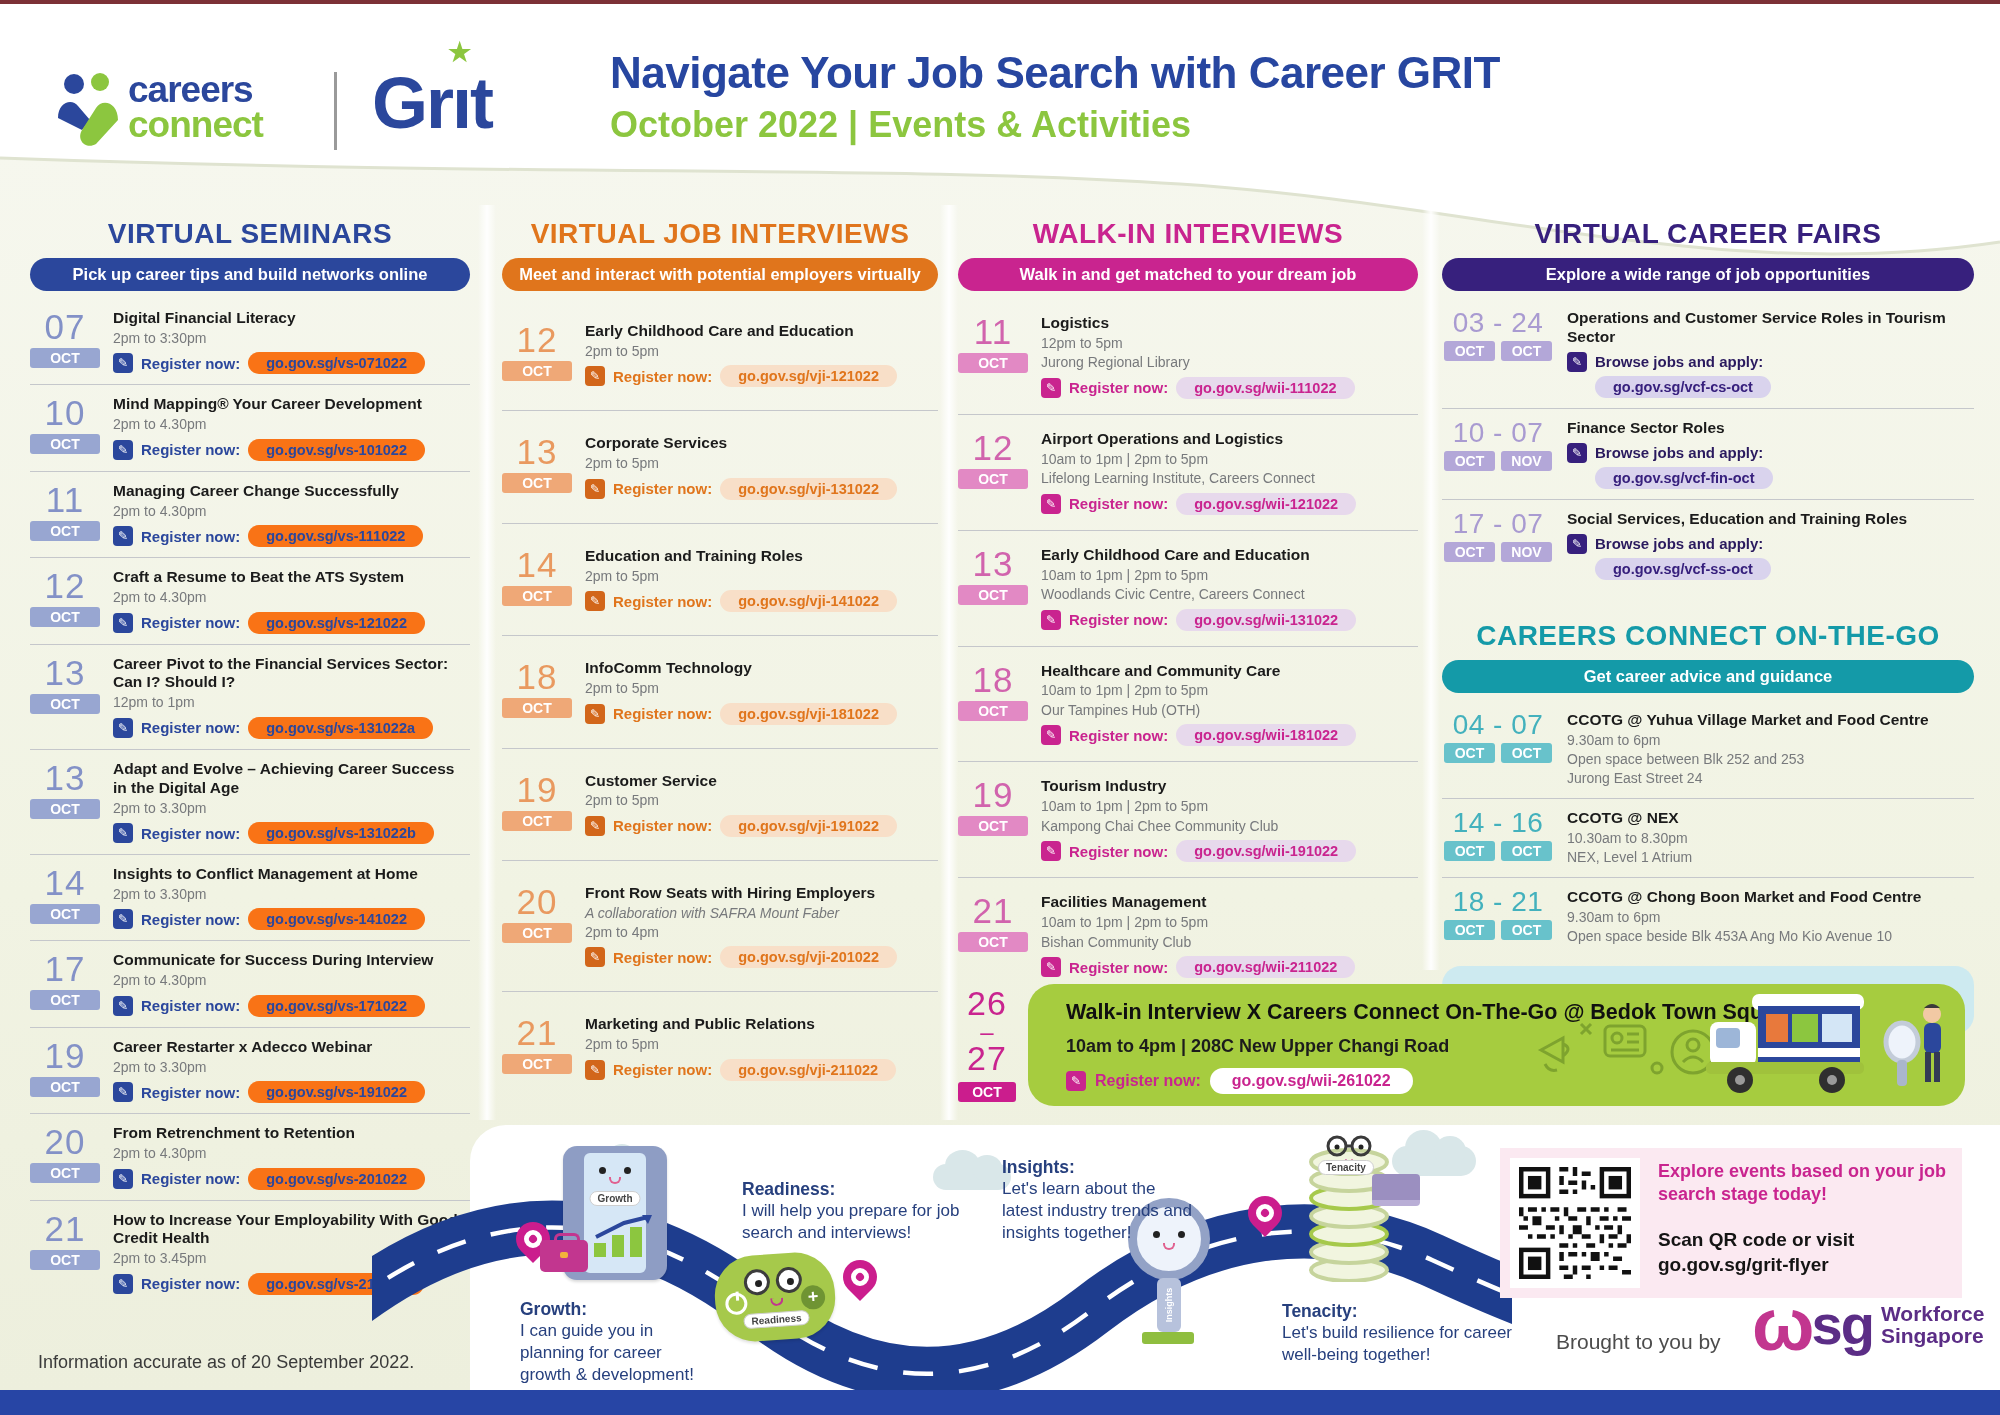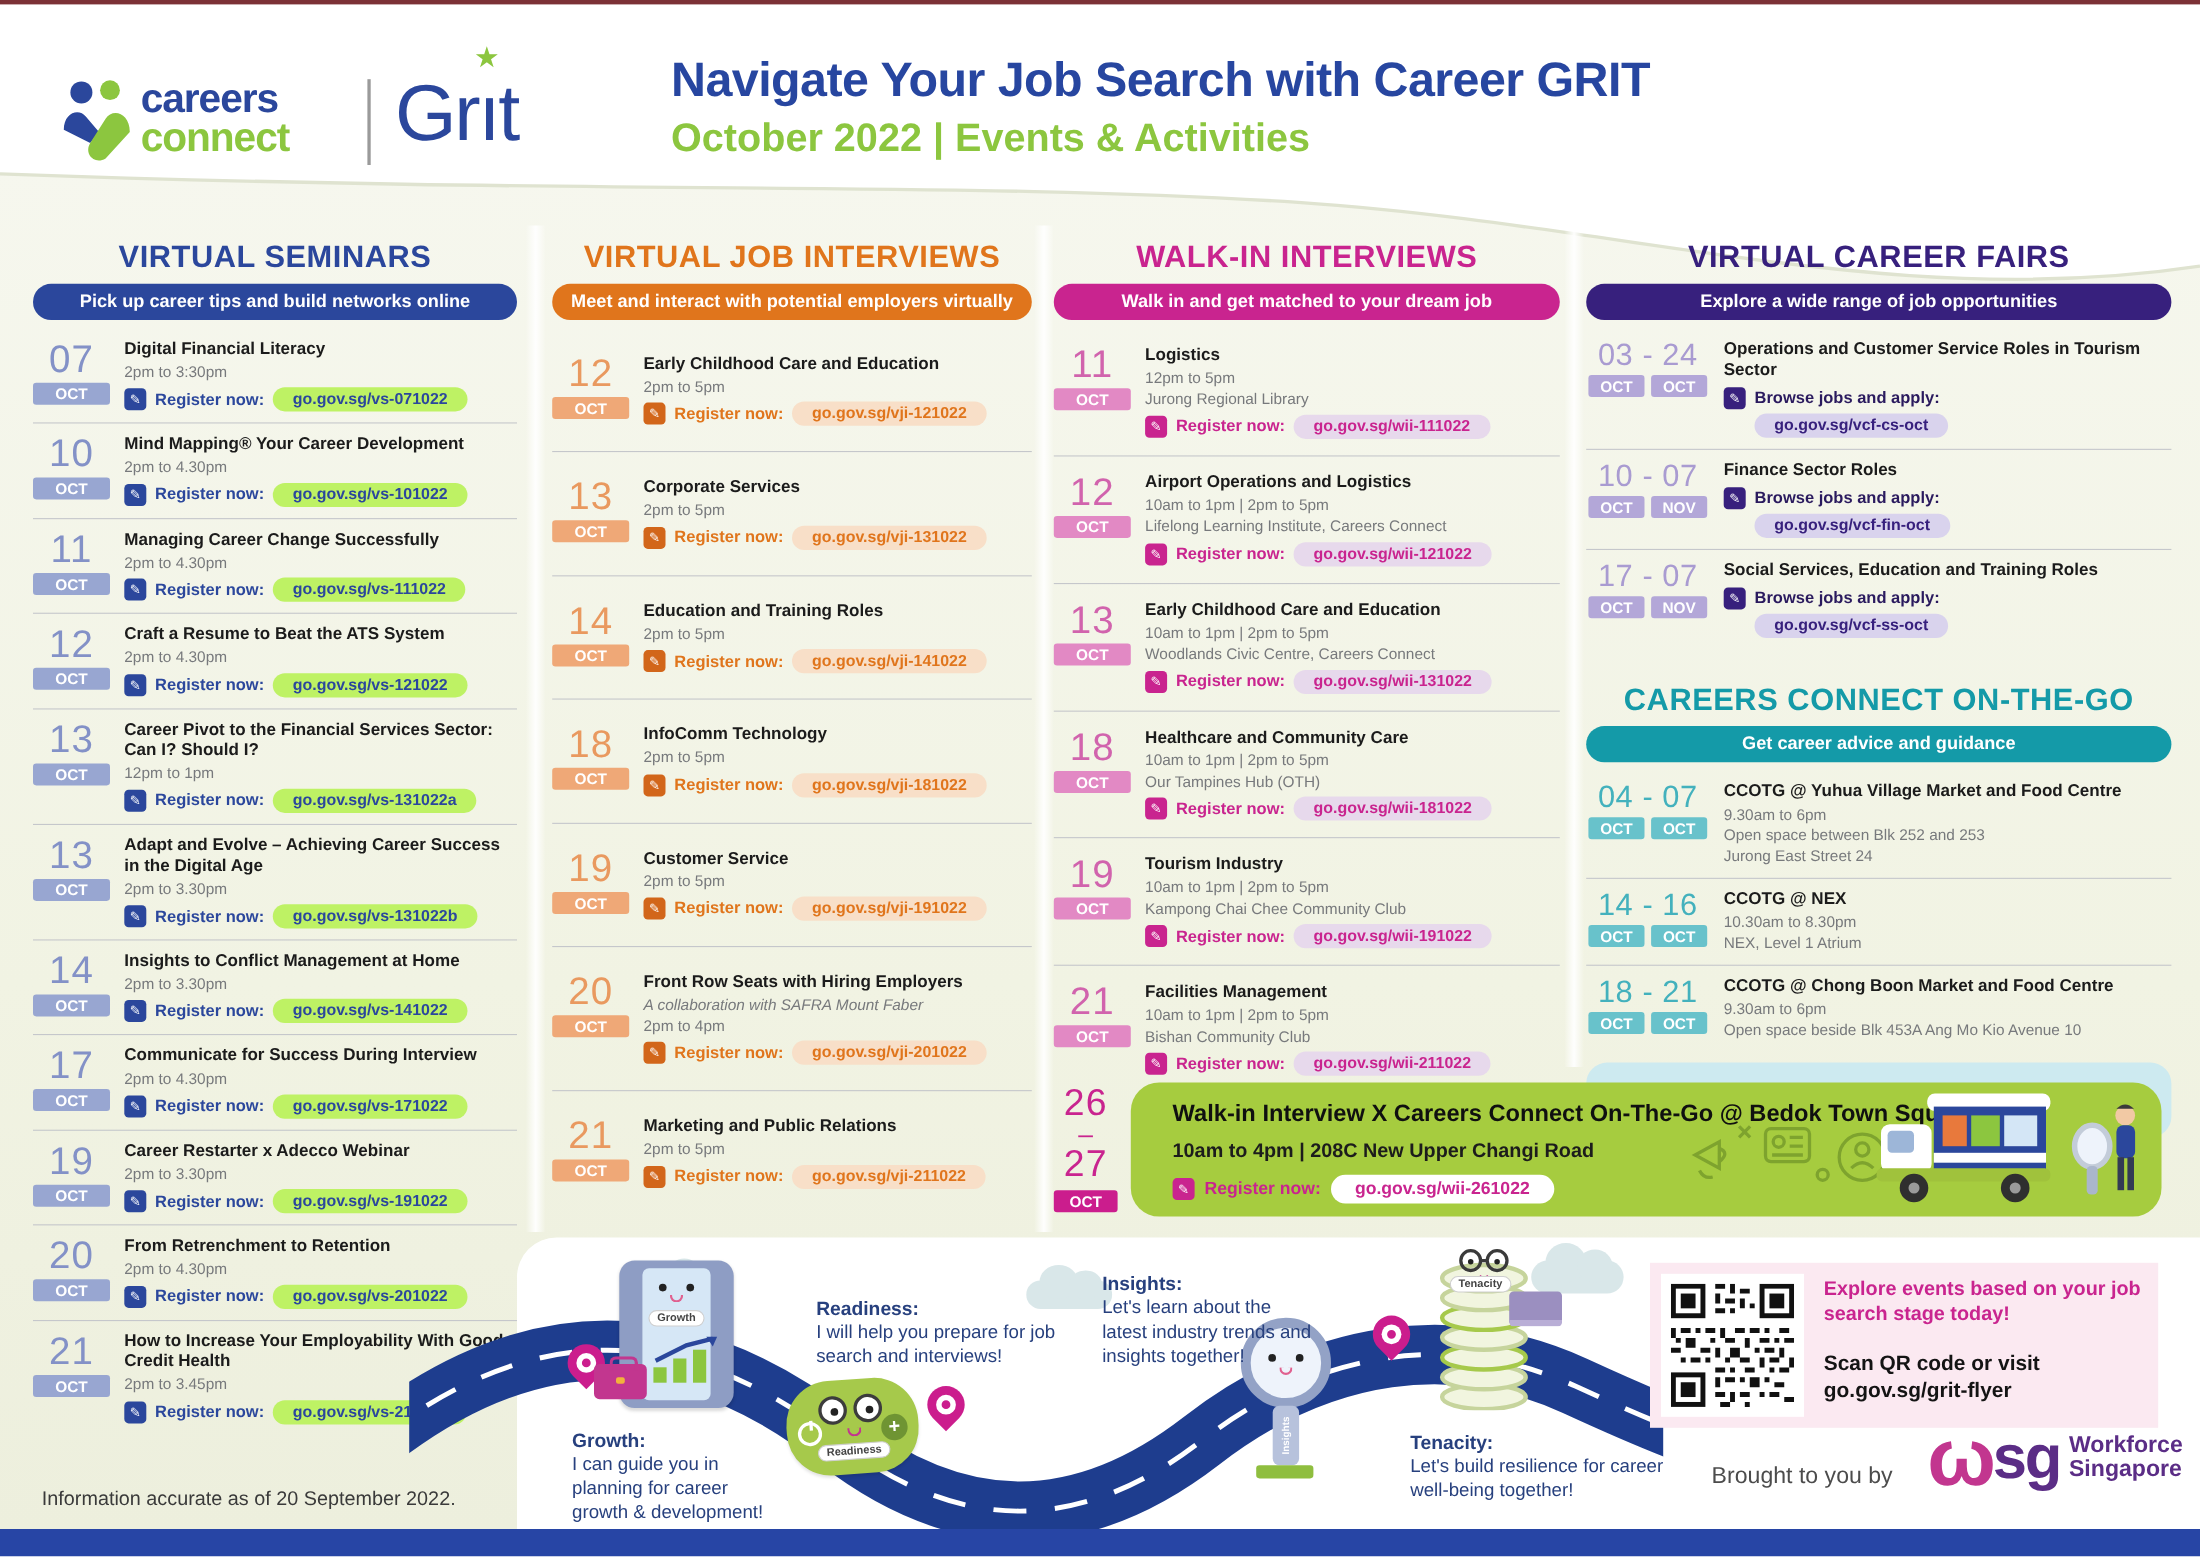--- a/index.html
+++ b/index.html
@@ -8,21 +8,21 @@
 .topstrip{position:absolute;top:0;left:0;width:2000px;height:4px;background:#7c3136}
 .bodybg{position:absolute;left:0;top:150px;width:2000px;height:1240px;background:linear-gradient(180deg,#f6f7ee 0%,#f1f3e3 60%,#edefdd 100%)}
 .swoosh{position:absolute;left:0;top:146px;width:2000px;height:130px}
 .footerwhite{position:absolute;left:470px;top:1125px;width:1530px;height:265px;background:#fff;border-top-left-radius:36px}
 .vsep{position:absolute;width:18px;background:linear-gradient(90deg,rgba(255,255,255,0),rgba(255,255,255,.95),rgba(255,255,255,0))}
 
 .hdr-logo-icon{position:absolute;left:52px;top:72px}
 .hdr-careers{position:absolute;left:128px;top:72px;font-size:37px;font-weight:bold;color:#2b479c;line-height:.95;letter-spacing:-1px}
 .hdr-connect{color:#8cc63f}
 .hdr-div{position:absolute;left:334px;top:72px;width:3px;height:78px;background:#9a9a9a}
-.grit{position:absolute;left:359px;top:62px;font-size:72px;font-weight:normal;color:#2b479c;letter-spacing:-2px}
+.grit{position:absolute;left:372px;top:62px;font-size:72px;font-weight:bold;color:#2b479c;letter-spacing:-2px}
 .grit-i{position:relative}
 .grit-star{position:absolute;left:-4px;top:-26px;font-size:26px;color:#8cc63f}
 .pg-title{position:absolute;left:610px;top:48px;font-size:44px;font-weight:bold;color:#2746a0;letter-spacing:-.5px}
 .pg-sub{position:absolute;left:610px;top:104px;font-size:36px;font-weight:bold;color:#8cc63f}
 
 .col{position:absolute;top:218px}
 #col-sem{left:30px;width:440px}
 #col-vji{left:502px;width:436px}
 #col-wii{left:958px;width:460px}
 #col-vcf{left:1442px;width:532px}
@@ -45,21 +45,21 @@
 .enote{font-size:14px;color:#77797c;font-style:italic;line-height:1.3;margin-top:1px}
 .ereg{display:flex;align-items:center;gap:8px;margin-top:5px}
 .ricon{flex:0 0 20px;width:20px;height:20px;border-radius:4px;color:#fff;font-size:12px;display:flex;align-items:center;justify-content:center}
 .rlabel{font-weight:bold;font-size:15px;white-space:nowrap}
 .rurl{border-radius:14px;padding:3px 18px;font-weight:bold;font-size:14.5px;white-space:nowrap}
 .burl{display:inline-block;margin:4px 0 0 28px}
 
 .c-blue .colhead{color:#2b479c}.c-blue .colpill{background:#2b479c}
 .c-blue .eday{color:#8391c7}.c-blue .emon{background:#98a6d1}
 .c-blue .ricon{background:#2b479c}.c-blue .rlabel{color:#2b479c}
-.c-blue .rurl{background:#bef264;color:#2b479c}
+.c-blue .rurl{background:#f97316;color:#2b479c}
 
 .c-org .colhead{color:#e0751c}.c-org .colpill{background:#e0751c}
 .c-org .eday{color:#e9995f}.c-org .emon{background:#efa877}
 .c-org .ricon{background:#d2661a}.c-org .rlabel{color:#e0751c}
 .c-org .rurl{background:#f8dfc8;color:#e0751c}
 
 .c-mag .colhead{color:#c9248f}.c-mag .colpill{background:#c9248f}
 .c-mag .eday{color:#d163ad}.c-mag .emon{background:#e289c4}
 .c-mag .ricon{background:#c9248f}.c-mag .rlabel{color:#c9248f}
 .c-mag .rurl{background:#e7d9ec;color:#c9248f}

